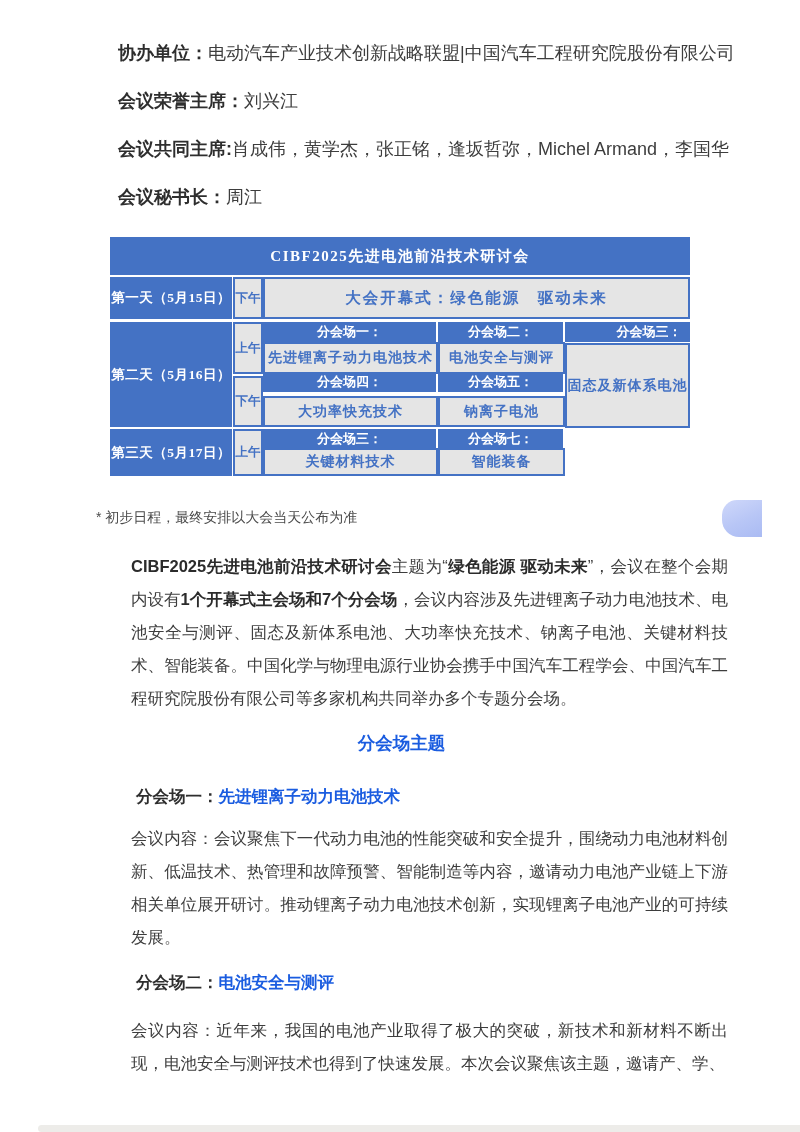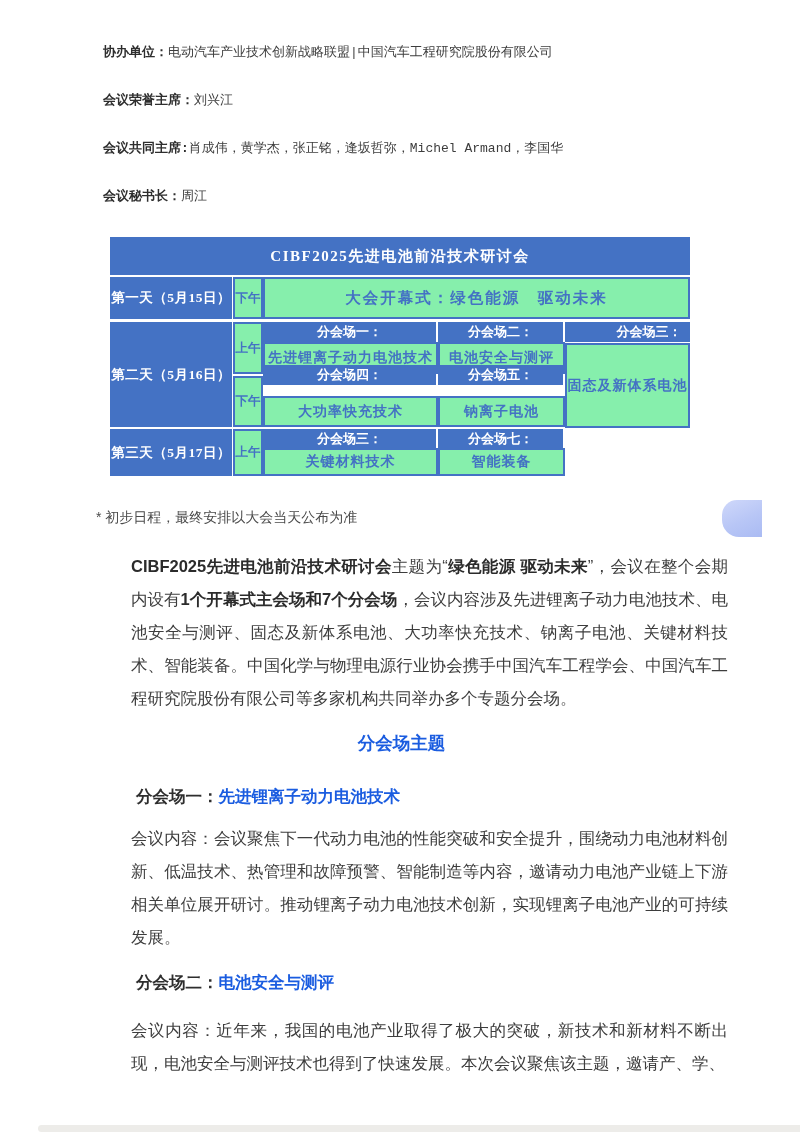--- a/index.html
+++ b/index.html
@@ -5,44 +5,44 @@
   * { margin:0; padding:0; box-sizing:border-box; }
   html,body { width:800px; height:1132px; }
   body {
     position:relative; background:#ffffff; overflow:hidden;
     font-family:"Liberation Sans","DejaVu Sans",sans-serif;
     color:#3d3d3d;
   }
   .abs { position:absolute; }
 
   
-  .meta { left:103px; width:640px; font-size:13px; line-height:22px; white-space:nowrap;font-family:Liberation Mono, monospace; }
+  .meta { left:118px; width:640px; font-size:18px; line-height:22px; white-space:nowrap; }
   .meta .lab { font-weight:bold; color:#2e2e2e; }
   .meta-1 { top:42px; } .meta-2 { top:90px; } .meta-3 { top:138px; } .meta-4 { top:186px; }
 
   
   .sched {
     left:110px; top:237px; width:580px; height:240px;
     font-family:"Liberation Serif","DejaVu Serif",serif; font-weight:bold;
   }
   .cell { position:absolute; display:flex; align-items:center; justify-content:center; text-align:center; }
   .blue  { background:#4472c4; color:#ffffff; }
-  .white { background:#86efac; color:#4472c4; border:2px solid #4472c4; }
+  .white { background:#e5e5e5; color:#4472c4; border:2px solid #4472c4; }
   .t-title { left:0; top:0; width:580px; height:38px; font-size:15px; letter-spacing:1.5px; }
   .c-day   { left:0; width:122px; font-size:13.5px; letter-spacing:.5px; }
   .c-time  { left:123px; width:30px; font-size:12.5px; }
   .r1 { top:40px; height:42px; }
   .d2 { top:85px; height:105px; }
   .d2am { top:85px;  height:52px; }
   .d2pm { top:139px; height:51px; }
   .r3 { top:192px; height:47px; }
   .hA { left:153px; width:173px; } .hB { left:328px; width:125px; } .hC { left:455px; width:125px;padding-left:43px; }
   .wA { left:153px; width:175px; } .wB { left:328px; width:127px; }
   .hdr { height:20px; font-size:13px; }
-  .hdr-am { top:85px; } .hdr-pm { top:128px; } .hdr-d3 { top:192px; height:19px; }
+  .hdr-am { top:85px; } .hdr-pm { top:135px; } .hdr-d3 { top:192px; height:19px; }
   .top-am { top:105px; height:32px; } .top-pm { top:159px; height:31px; } .top-d3 { top:211px; height:28px; }
   .topic { font-size:14px; letter-spacing:1px; }
   .c-event { left:153px; top:40px; width:427px; height:42px; font-size:15.5px; letter-spacing:2px; }
   .c-solid { left:455px; top:106px; width:125px; height:85px; }
 
   
   .footnote { left:96px; top:509px; font-size:14px; color:#4a4a4a; }
 
   
   .para { left:103px; width:597px; font-size:16.5px; line-height:33px;

